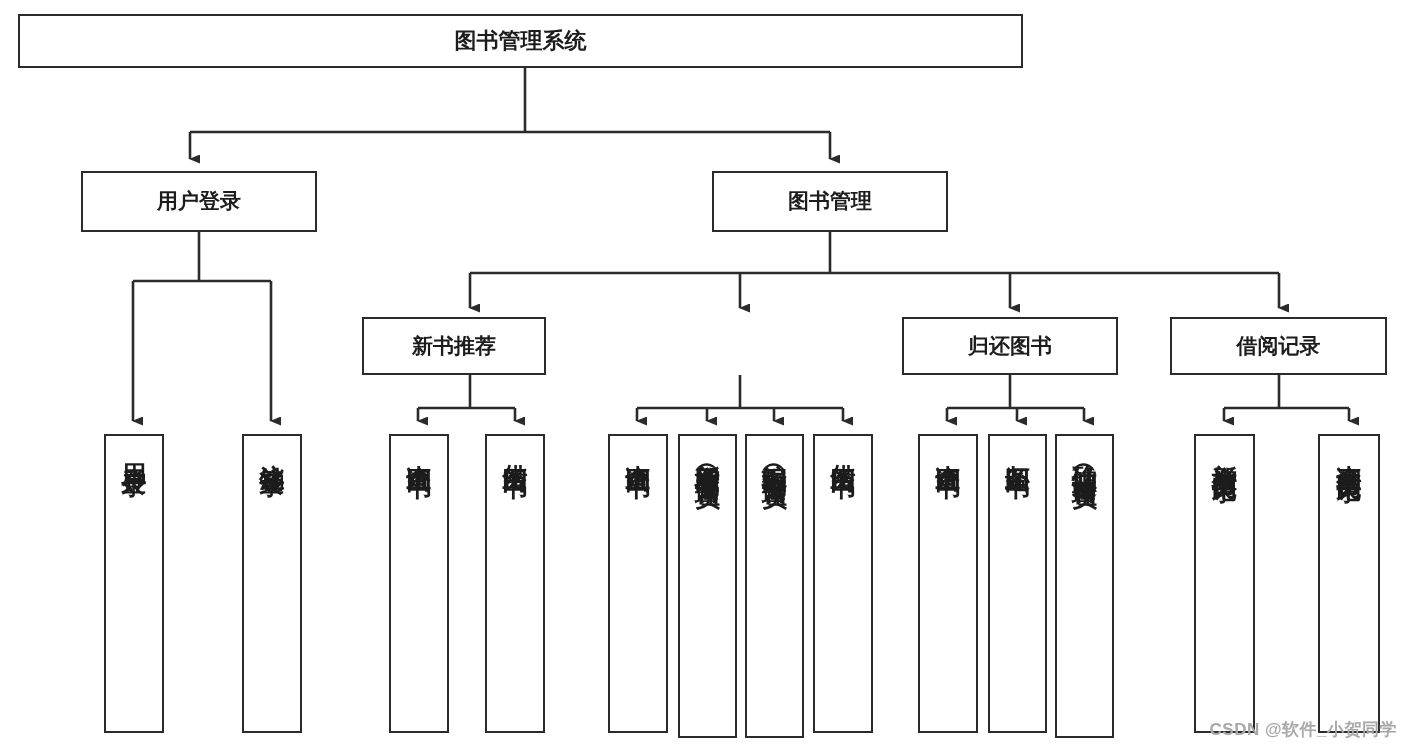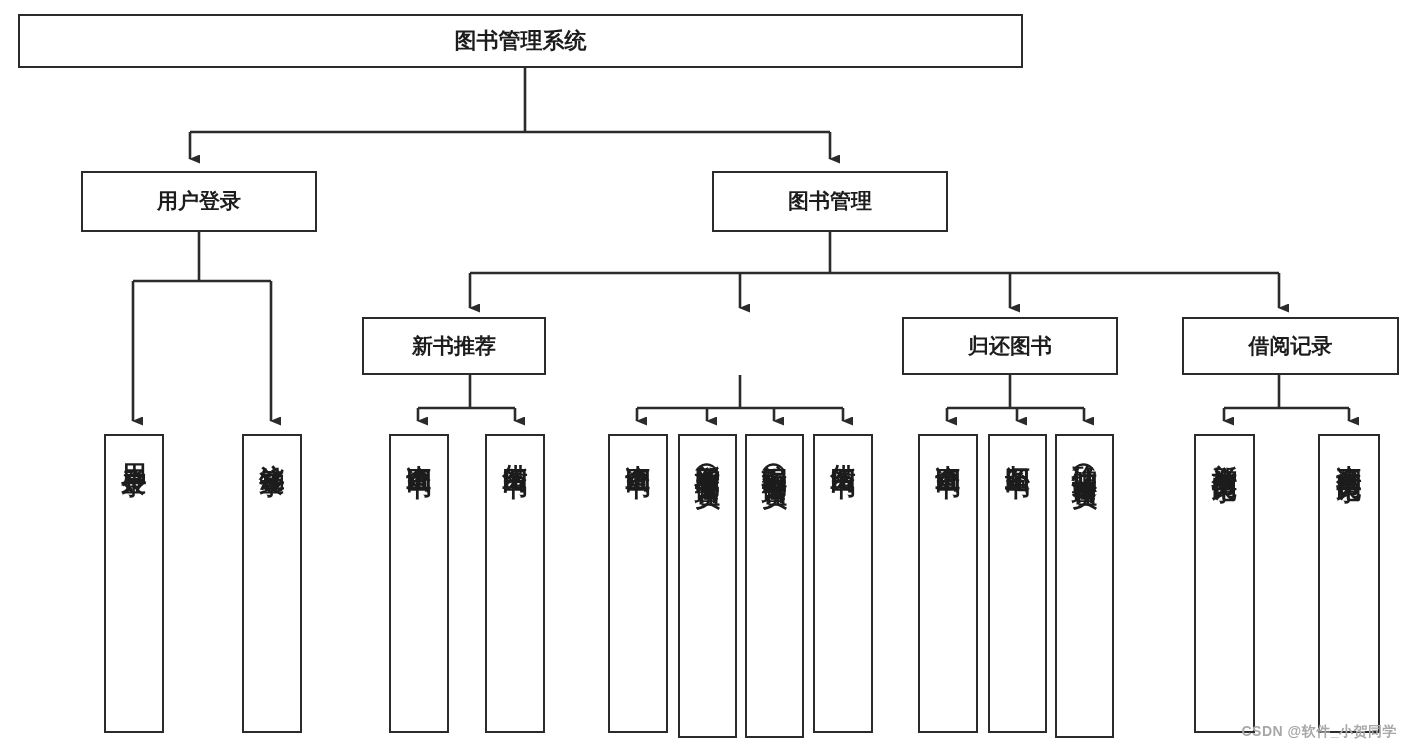--- a/index.html
+++ b/index.html
@@ -53,21 +53,21 @@
     text-orientation: upright;
     font-size: 25px;
     letter-spacing: 3px;
     line-height: 1;
   }
   .node.root .label { font-size: 22px; }
   .watermark {
     position: absolute;
     right: 8px;
     bottom: 6px;
-    font-size: 14px;
+    font-size: 17px;
     color: #a8a8a8;
     letter-spacing: 0.5px;
     white-space: nowrap;
   }
 </style>
 </head>
 <body>
 
 <div id="canvas">
 
@@ -131,21 +131,21 @@
   <div class="node horiz" style="left:712px; top:171px; width:236px; height:61px;">
     <span class="label">图书管理</span>
   </div>
 
   <div class="node horiz" style="left:362px; top:317px; width:184px; height:58px;">
     <span class="label">新书推荐</span>
   </div>
   <div class="node horiz" style="left:902px; top:317px; width:216px; height:58px;">
     <span class="label">归还图书</span>
   </div>
-  <div class="node horiz" style="left:1170px; top:317px; width:217px; height:58px;margin-left:12px;">
+  <div class="node horiz" style="left:1170px; top:317px; width:217px; height:58px;">
     <span class="label">借阅记录</span>
   </div>
 
   <div class="node vert" style="left:104px; top:434px; width:60px; height:299px;">
     <span class="label">用户登录</span>
   </div>
   <div class="node vert" style="left:242px; top:434px; width:60px; height:299px;">
     <span class="label">注销登录</span>
   </div>
 

